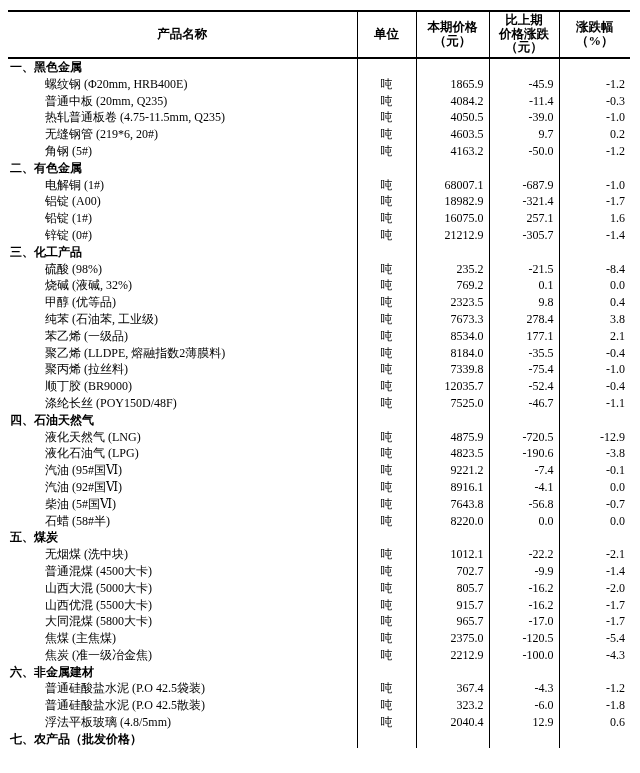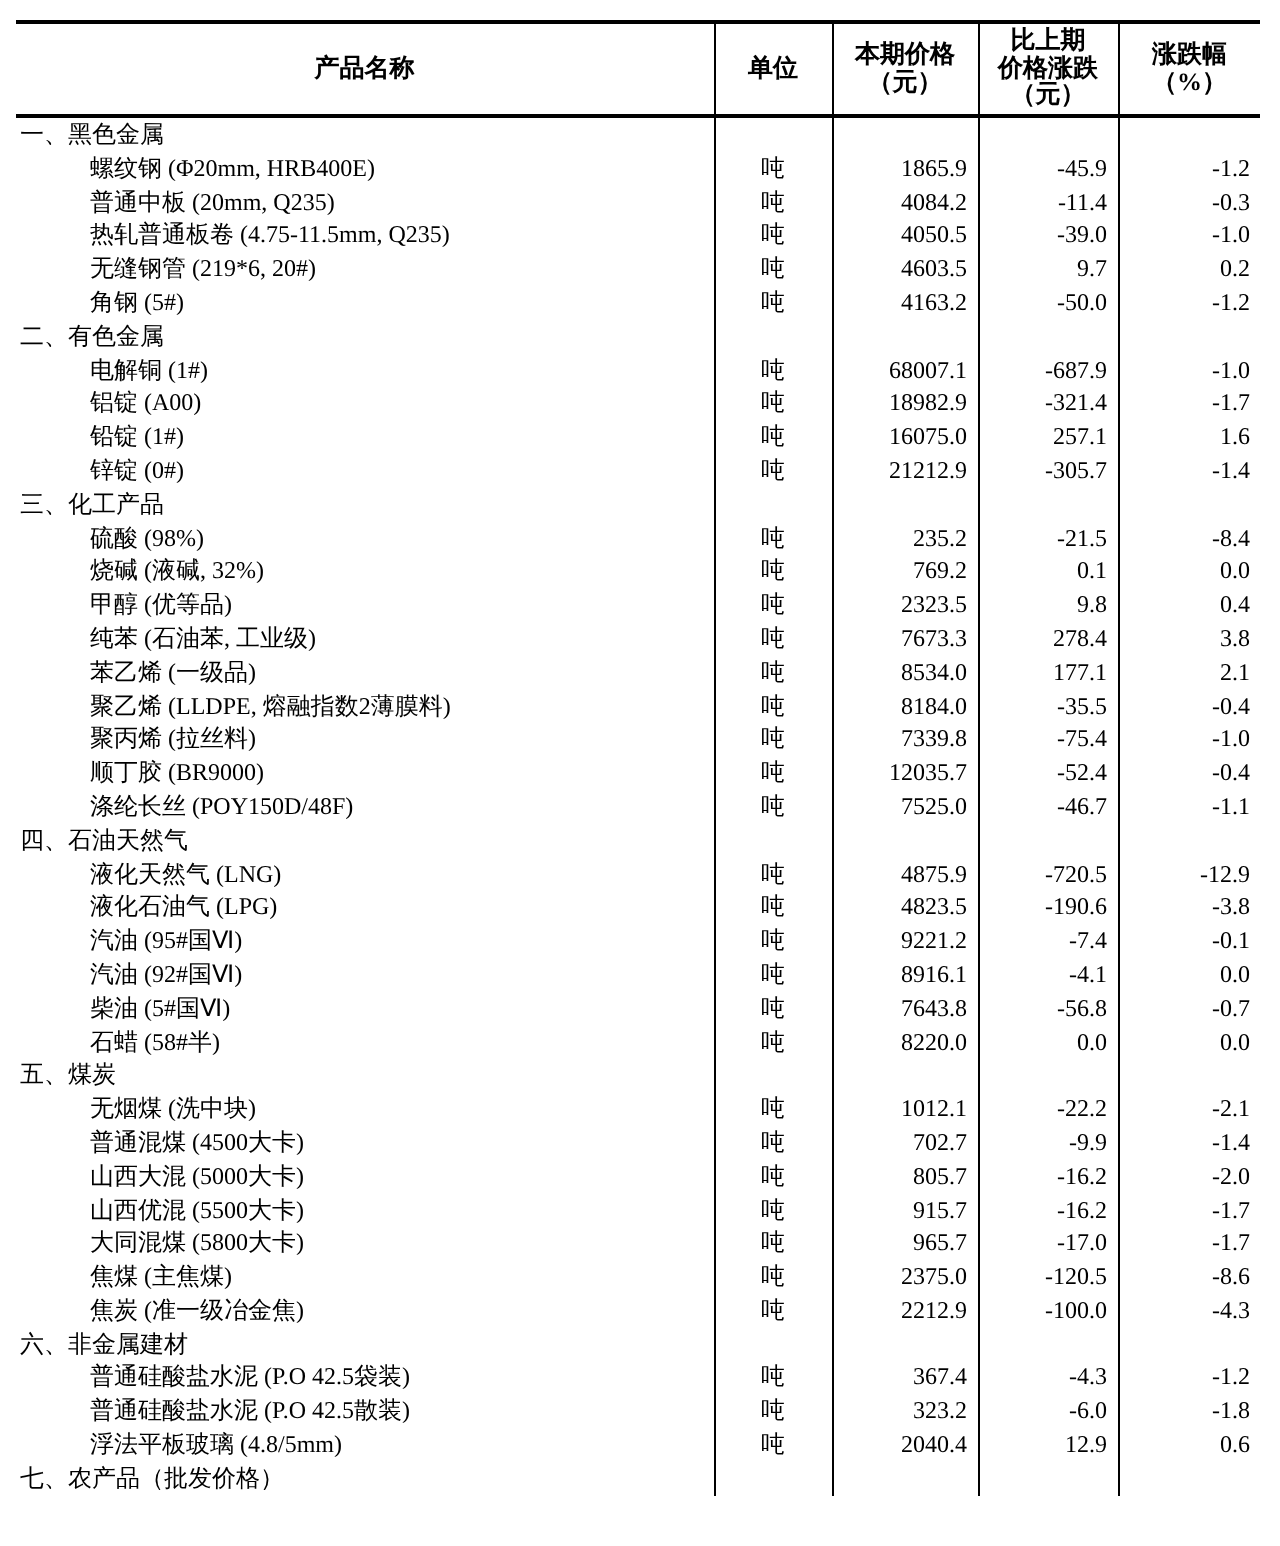--- a/index.html
+++ b/index.html
@@ -35,22 +35,22 @@
   tbody td:not(:last-child) { border-right: 1px solid #000000; }
   tbody td {
     height: 16.8px;
     font-size: 12px;
     line-height: 16.8px;
     padding: 0;
     vertical-align: middle;
     white-space: nowrap;
     overflow: hidden;
   }
-  td.c-name.item    { padding-left: 37px; font-family: Liberation Serif, serif; }
-  td.c-name.section { padding-left: 2px; font-weight: normal; }
+  td.c-name.item    { padding-left: 37px; }
+  td.c-name.section { padding-left: 2px; font-weight: bold; }
   td.c-unit   { text-align: center; }
   td.c-price, td.c-change, td.c-pct { text-align: right; padding-right: 5px; }
 </style>
 </head>
 <body>
 
 <div class="page">
   <table class="price-table">
     <colgroup>
       <col class="c1">
@@ -309,21 +309,21 @@
           <td class="c-unit">吨</td>
           <td class="c-price">965.7</td>
           <td class="c-change">-17.0</td>
           <td class="c-pct">-1.7</td>
         </tr>
         <tr>
           <td class="c-name item">焦煤 (主焦煤)</td>
           <td class="c-unit">吨</td>
           <td class="c-price">2375.0</td>
           <td class="c-change">-120.5</td>
-          <td class="c-pct">-8.6</td>
+          <td class="c-pct">-5.4</td>
         </tr>
         <tr>
           <td class="c-name item">焦炭 (准一级冶金焦)</td>
           <td class="c-unit">吨</td>
           <td class="c-price">2212.9</td>
           <td class="c-change">-100.0</td>
           <td class="c-pct">-4.3</td>
         </tr>
         <tr>
           <td class="c-name section">六、非金属建材</td>

